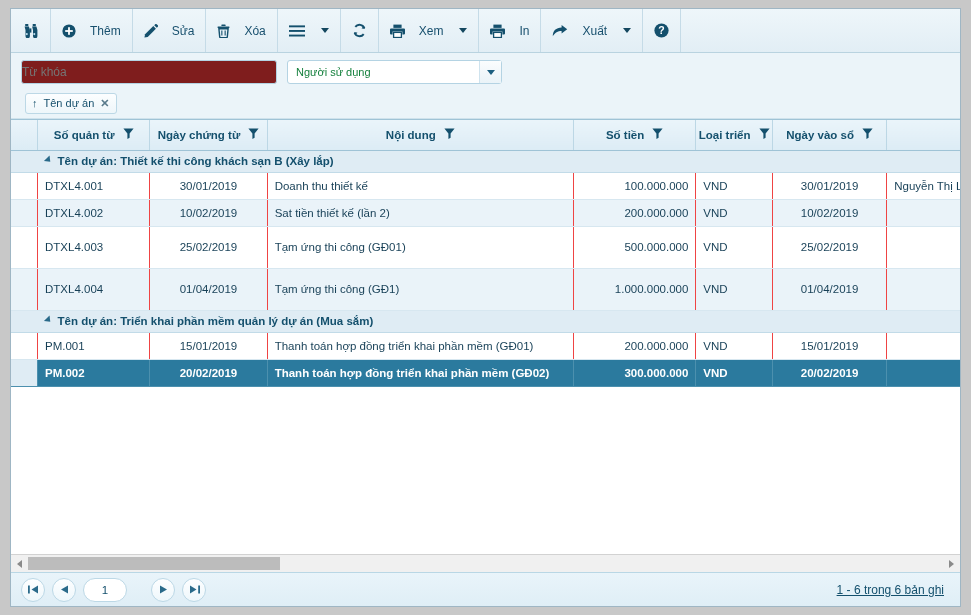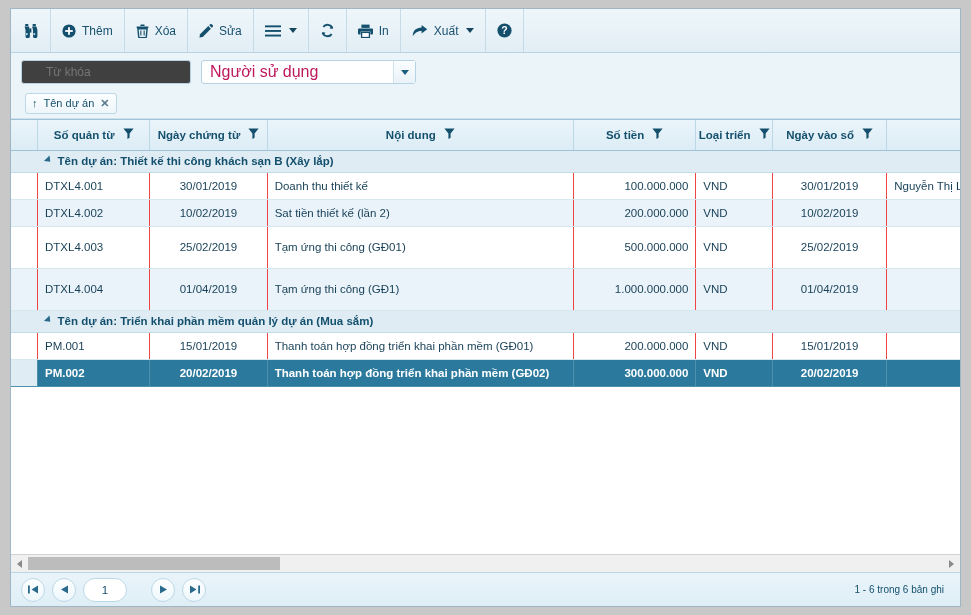--- a/index.html
+++ b/index.html
@@ -27,21 +27,21 @@
     min-height: 44px;
     background: linear-gradient(to bottom, #eef6fa 0%, #e2eef5 100%);
     border-bottom: 1px solid #b9d3e0;
     display: flex;
     align-items: stretch;
     position: relative;
   }
   .tb-btn {
     display: flex;
     align-items: center;
-    gap: 6px;
+    gap: 14px;
     padding: 0 11px;
     border-right: 1px solid #c5dbe7;
     color: #18506e;
     font-size: 12px;
     cursor: pointer;
     user-select: none;
     white-space: nowrap;
   }
   .tb-ico { display: inline-flex; align-items: center; justify-content: center; }
   .tb-ico svg { display: block; }
@@ -58,45 +58,45 @@
   .filterbar {
     height: 38px; min-height: 38px;
     background: #ebf4f9;
     display: flex;
     align-items: center;
     padding: 0 10px;
     gap: 10px;
   }
   .txtbox {
     height: 24px;
-    width: 170px;
-    background: #404040;
+    width: 256px;
+    background: #7f1d1d;
     border: 1px solid #b4d3e3;
     border-radius: 3px;
     font-size: 12px;
     color: #8a9aa4;
-    padding: 0 24px;
+    padding: 0 0;
     display: flex;
     align-items: center;
     outline: none;
   }
   .combo {
     height: 24px;
     width: 215px;
     background: #fff;
     border: 1px solid #b4d3e3;
     border-radius: 3px;
     display: flex;
     align-items: center;
     position: relative;
   }
   .combo .val {
     flex: 1;
-    font-size: 16px;
-    color: #be185d;
+    font-size: 11px;
+    color: #15803d;
     padding: 0 8px;
     white-space: nowrap;
     overflow: hidden;
   }
   .combo .drop {
     width: 22px; height: 22px;
     border-left: 1px solid #cfe3ee;
     display: flex; align-items: center; justify-content: center;
     background: linear-gradient(to bottom,#fbfdfe,#eaf3f8);
     cursor: pointer;
@@ -266,23 +266,24 @@
     background: #fff;
     font-size: 11.5px;
     color: #14506d;
     text-align: center;
     padding: 0;
     line-height: 22px;
   }
   .pg-gap { width: 10px; }
   .pg-info {
     margin-left: auto;
-    font-size: 10px;
+    font-size: 12px;
     color: #14506d;
     padding-right: 6px;
+    text-decoration: underline;
   }
 </style>
 </head>
 <body>
 
 <div id="app">
 
   <div class="toolbar" id="toolbar">
       <div class="tb-btn">
         <span class="tb-ico">
@@ -302,58 +303,69 @@
           <svg width="14" height="14" viewBox="0 0 14 14">
             <circle cx="7" cy="7" r="6.6" fill="#14506d"></circle>
             <rect x="6.1" y="3.2" width="1.8" height="7.6" fill="#fff"></rect>
             <rect x="3.2" y="6.1" width="7.6" height="1.8" fill="#fff"></rect>
           </svg>
         </span>
         <span>Thêm</span>
       </div>
       <div class="tb-btn">
         <span class="tb-ico">
+          <svg width="14" height="14" viewBox="0 0 14 14">
+            <path d="M1.1 10.3 L9.3 2.1l2.6 2.6-8.2 8.2-3.3.7z" fill="#14506d"></path>
+            <path d="M10.2 1.2 L11 .4a1.3 1.3 0 0 1 1.9 0l.7.7a1.3 1.3 0 0 1 0 1.9l-.8.8z" fill="#14506d"></path>
+          </svg>
+        </span>
+        <span>Sửa</span>
+      </div>
+      <div class="tb-btn">
+        <span class="tb-ico">
           <svg width="13" height="14" viewBox="0 0 13 14">
             <rect x="4.4" y=".6" width="4.2" height="1.5" rx=".4" fill="#14506d"></rect>
             <rect x=".6" y="2.4" width="11.8" height="1.7" rx=".4" fill="#14506d"></rect>
             <path d="M1.9 4.7h9.2l-.8 8.2a.9.9 0 0 1-.9.8H3.6a.9.9 0 0 1-.9-.8z" fill="none" stroke="#14506d" stroke-width="1.4"></path>
             <rect x="4.3" y="6.5" width="1.1" height="5" fill="#14506d"></rect>
             <rect x="7.6" y="6.5" width="1.1" height="5" fill="#14506d"></rect>
           </svg>
         </span>
         <span>Xóa</span>
       </div>
       <div class="tb-btn">
         <span class="tb-ico">
-          <svg width="14" height="14" viewBox="0 0 14 14">
-            <path d="M1.1 10.3 L9.3 2.1l2.6 2.6-8.2 8.2-3.3.7z" fill="#14506d"></path>
-            <path d="M10.2 1.2 L11 .4a1.3 1.3 0 0 1 1.9 0l.7.7a1.3 1.3 0 0 1 0 1.9l-.8.8z" fill="#14506d"></path>
-          </svg>
-        </span>
-        <span>Sửa</span>
-      </div>
-      <div class="tb-btn">
-        <span class="tb-ico">
           <svg width="16" height="12" viewBox="0 0 16 12">
             <rect x="0" y="0.4" width="16" height="1.9" fill="#14506d"></rect>
             <rect x="0" y="5.0" width="16" height="1.9" fill="#14506d"></rect>
             <rect x="0" y="9.6" width="16" height="1.9" fill="#14506d"></rect>
           </svg>
         </span>
         <span class="caret"></span>
       </div>
       <div class="tb-btn">
         <span class="tb-ico">
           <svg width="15" height="15" viewBox="0 0 15 15">
             <path d="M12.4 5.3A5.2 5.2 0 0 0 3.3 3.9" fill="none" stroke="#14506d" stroke-width="1.9"></path>
             <path d="M11.7 2.4l1.3 3.3-3.4-.3z" fill="#14506d"></path>
             <path d="M2.6 9.7a5.2 5.2 0 0 0 9.1 1.4" fill="none" stroke="#14506d" stroke-width="1.9"></path>
             <path d="M3.3 12.6L2 9.3l3.4.3z" fill="#14506d"></path>
           </svg>
         </span>
+      </div>
+      <div class="tb-btn">
+        <span class="tb-ico">
+          <svg width="15" height="14" viewBox="0 0 15 14">
+            <rect x="3.4" y=".6" width="8.2" height="3.3" fill="#14506d"></rect>
+            <path d="M1 4.4h13a1 1 0 0 1 1 1v4.1a1 1 0 0 1-1 1h-1.6V7.6H2.6v2.9H1a1 1 0 0 1-1-1V5.4a1 1 0 0 1 1-1z" fill="#14506d"></path>
+            <rect x="3.6" y="8.4" width="7.8" height="5.1" fill="#fff" stroke="#14506d" stroke-width="1.3"></rect>
+          </svg>
+        </span>
+        <span>Xem</span>
+        <span class="caret"></span>
       </div>
       <div class="tb-btn">
         <span class="tb-ico">
           <svg width="15" height="14" viewBox="0 0 15 14">
             <rect x="3.4" y=".6" width="8.2" height="3.3" fill="#14506d"></rect>
             <path d="M1 4.4h13a1 1 0 0 1 1 1v4.1a1 1 0 0 1-1 1h-1.6V7.6H2.6v2.9H1a1 1 0 0 1-1-1V5.4a1 1 0 0 1 1-1z" fill="#14506d"></path>
             <rect x="3.6" y="8.4" width="7.8" height="5.1" fill="#fff" stroke="#14506d" stroke-width="1.3"></rect>
           </svg>
         </span>
         <span>In</span>

